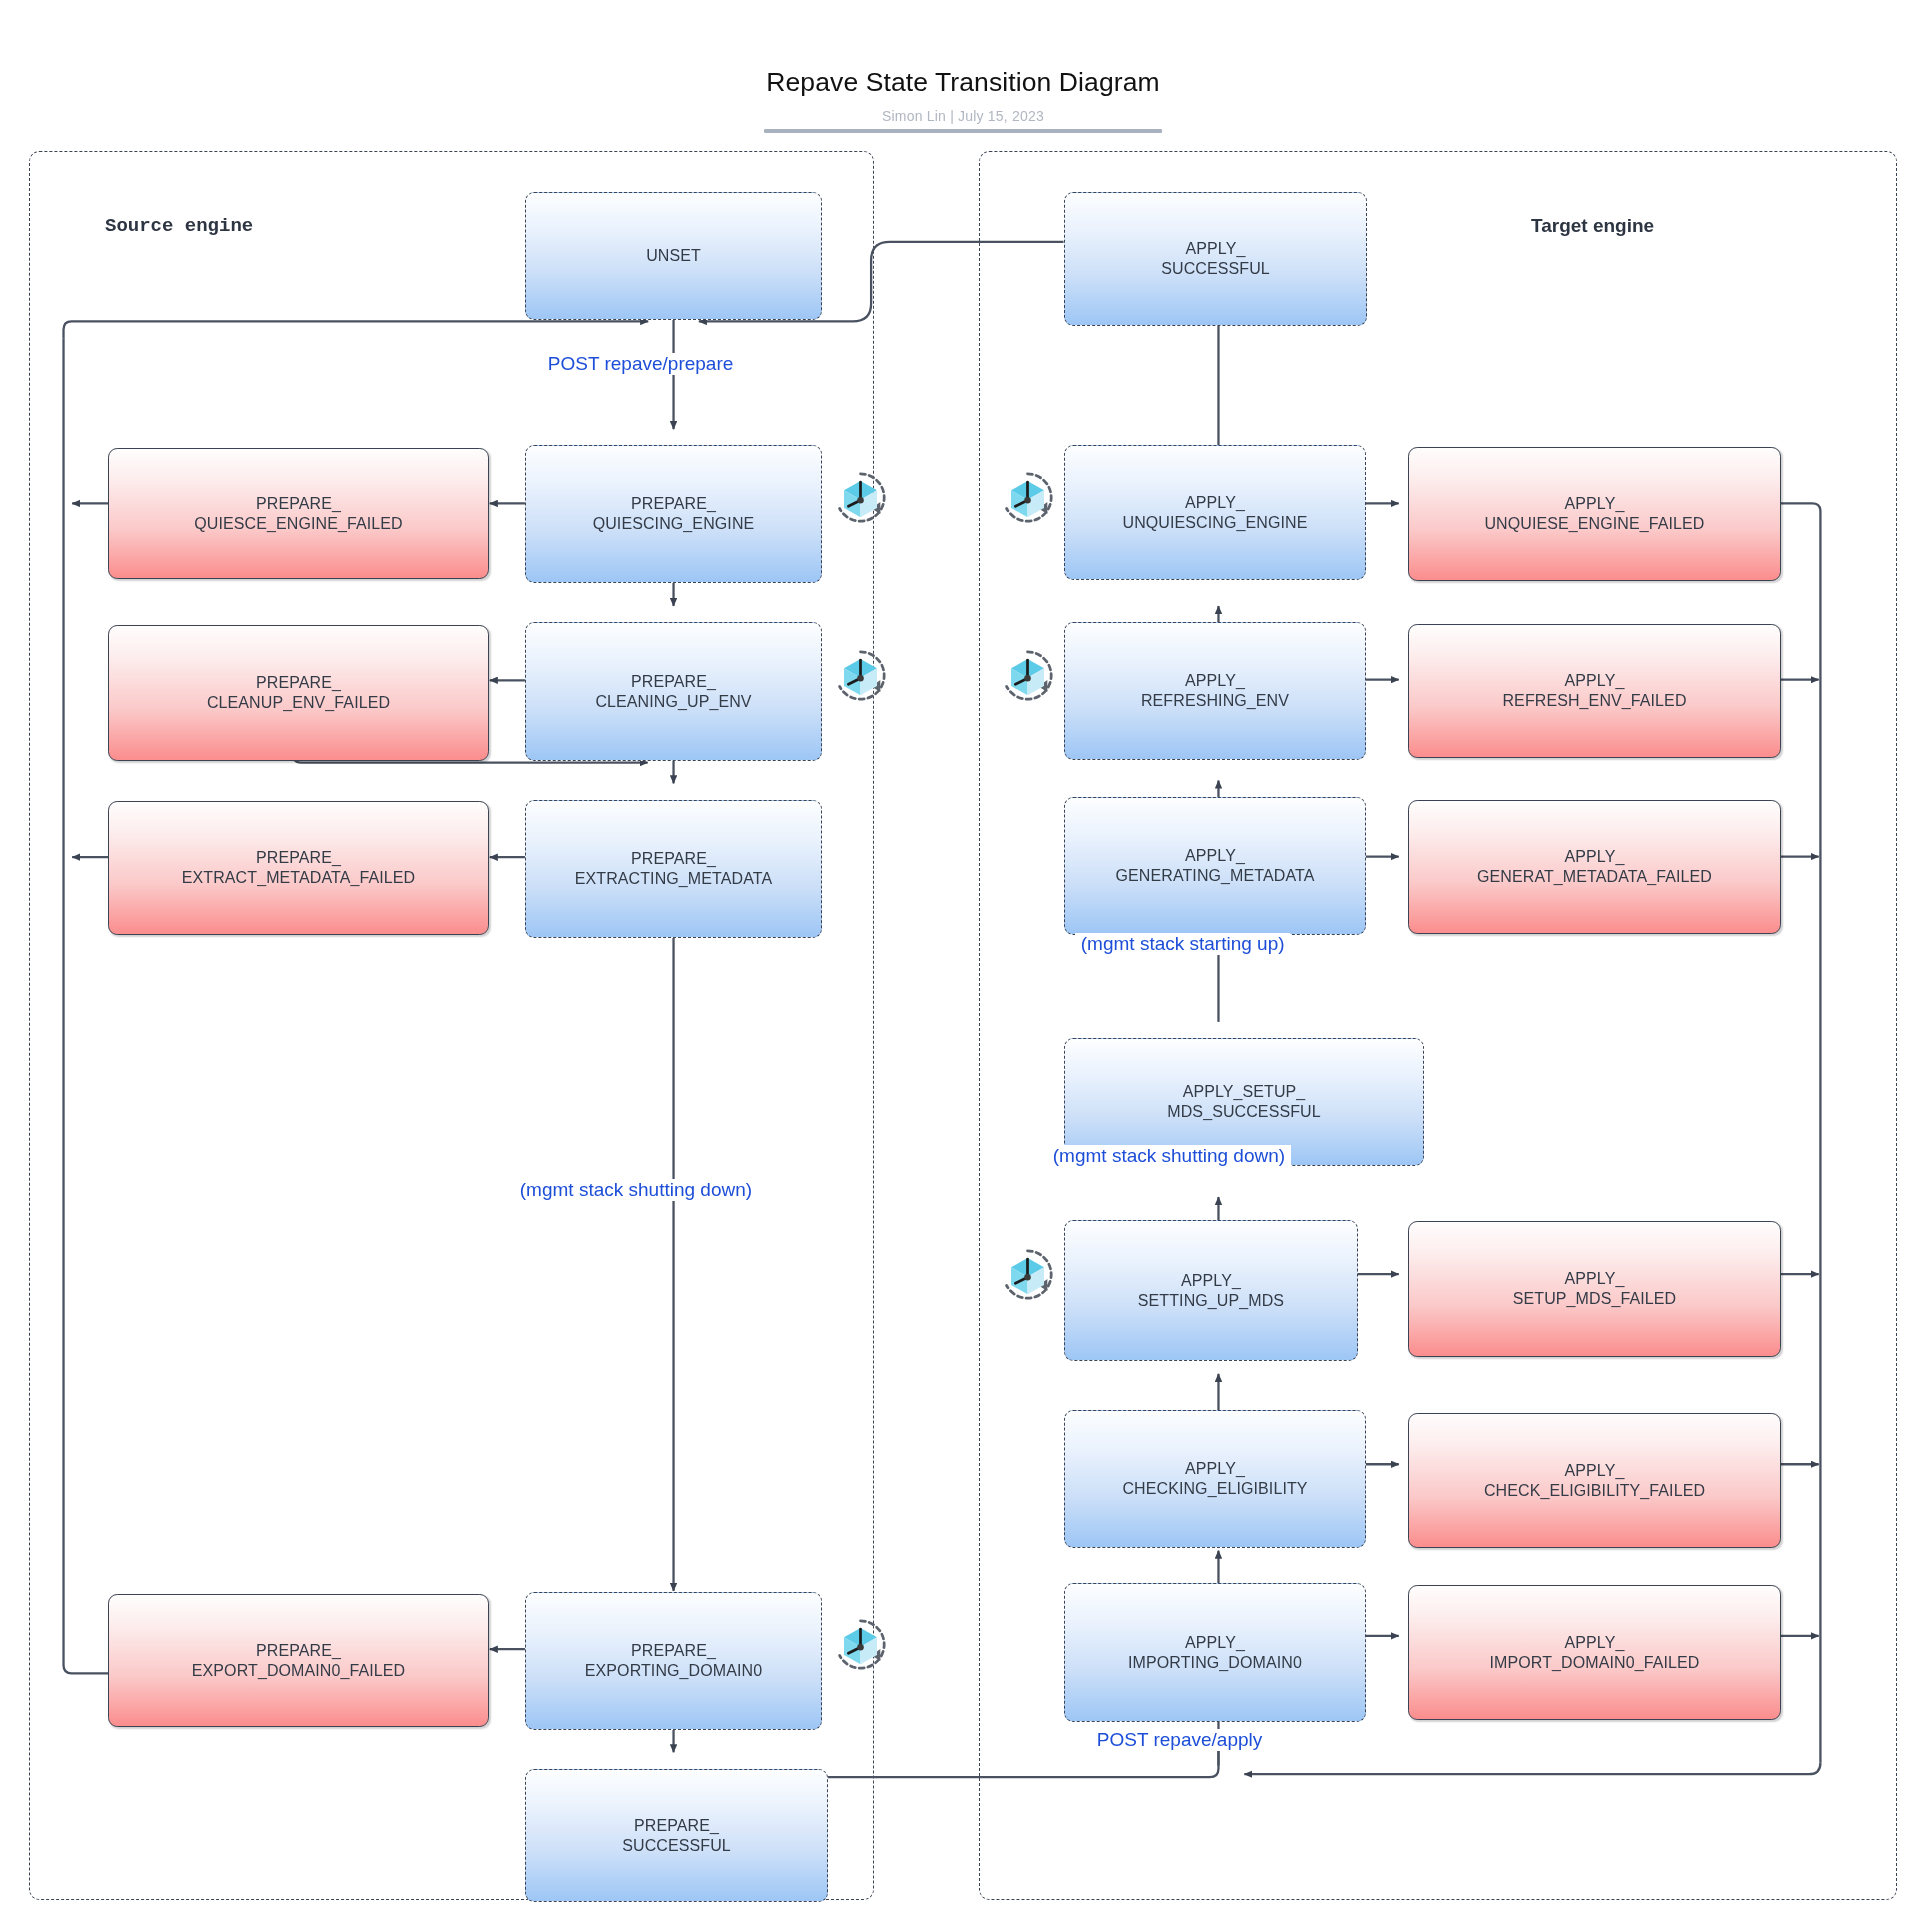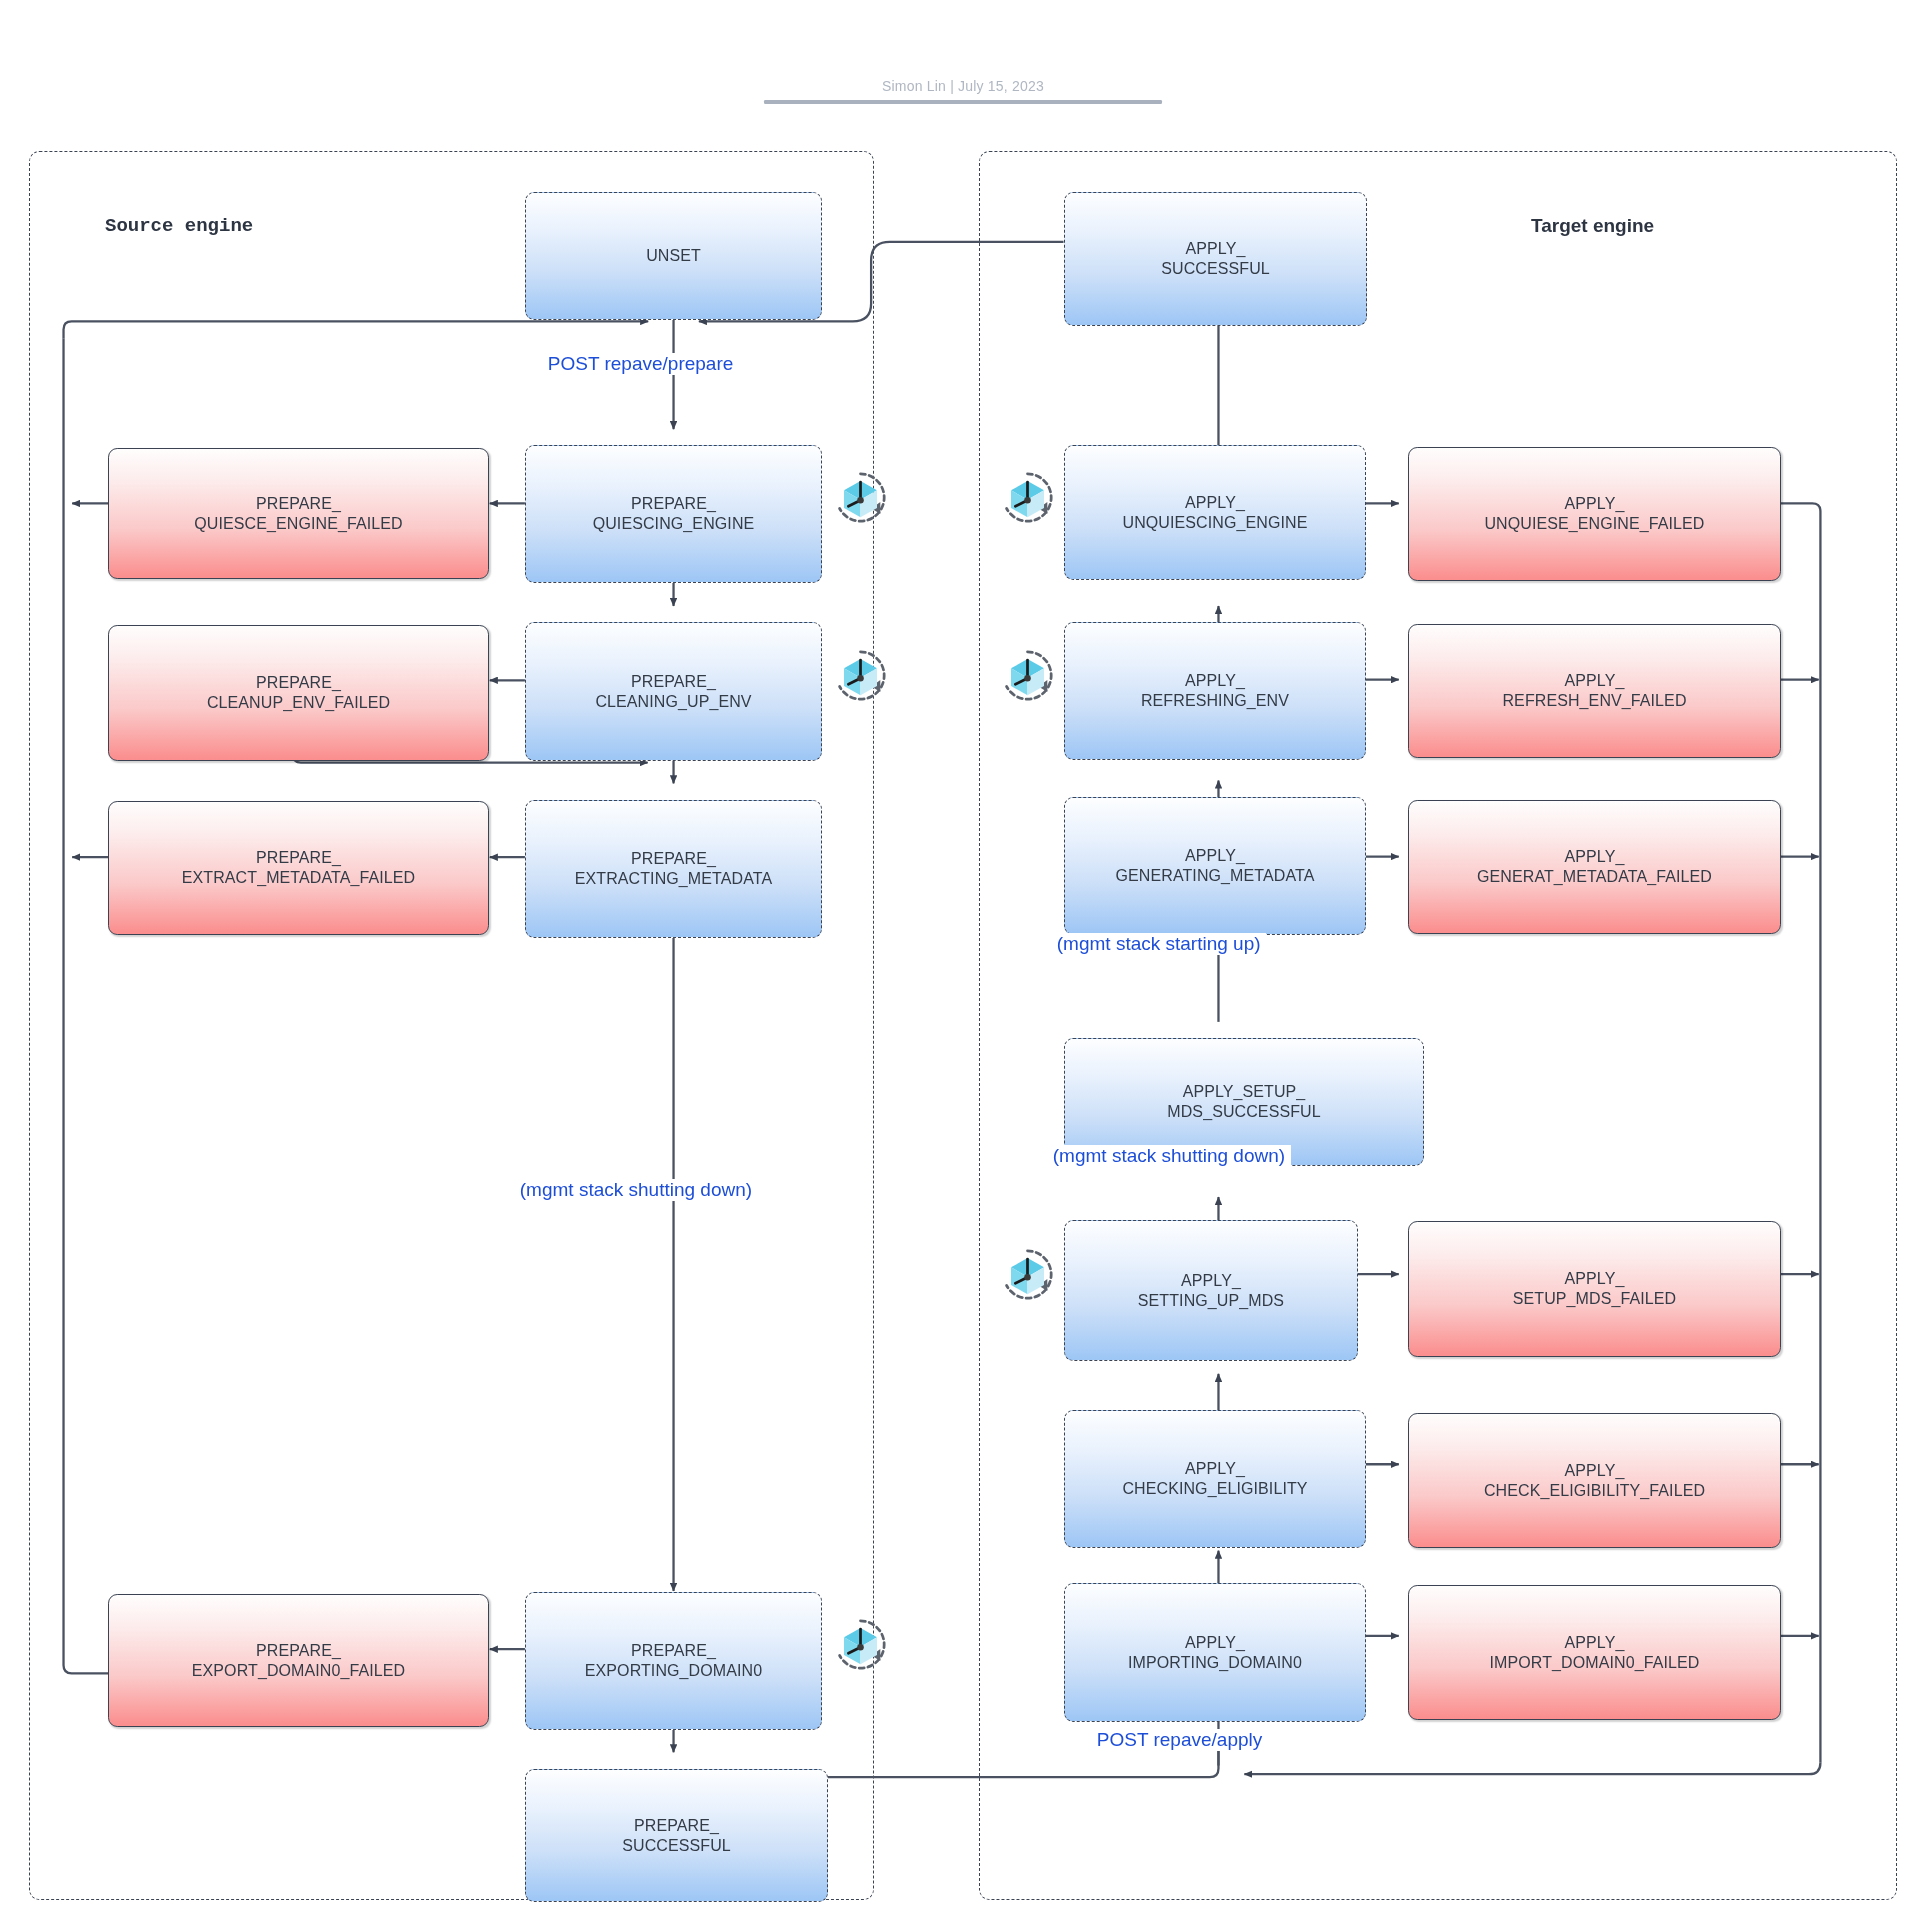--- a/index.html
+++ b/index.html
@@ -35,20 +35,21 @@
 
   
   .retry-icon{position:absolute;width:55px;height:55px;}
 </style>
 </head>
 <body>
 
 <div id="stage">
 
   <div id="title-block">
+    <div id="doc-title">Repave State Transition Diagram</div>
     <div id="doc-byline">Simon Lin  |  July 15, 2023</div>
     <div id="title-rule"></div>
   </div>
 
   <div class="panel" style="left:29px;top:151px;width:845px;height:1749px;"></div>
   <div class="panel-title" style="left:105px;top:215px;font-family:Liberation Mono, monospace;">Source engine</div>
 
   <div class="panel" style="left:979px;top:151px;width:918px;height:1749px;"></div>
   <div class="panel-title" style="left:1531px;top:215px;">Target engine</div>
 
@@ -184,21 +185,21 @@
   <div class="node red" style="left:1408px;top:1397px;width:373px;height:135px;">APPLY_
 CHECK_ELIGIBILITY_FAILED</div>
 
   <div class="node blue" style="left:1064px;top:1567px;width:302px;height:139px;">APPLY_
 IMPORTING_DOMAIN0</div>
   <div class="node red" style="left:1408px;top:1569px;width:373px;height:135px;">APPLY_
 IMPORT_DOMAIN0_FAILED</div>
 
   <div class="edge-label" style="left:542px;top:353px;">POST repave/prepare</div>
   <div class="edge-label" style="left:514px;top:1179px;">(mgmt stack shutting down)</div>
-  <div class="edge-label" style="left:1051px;top:933px;">(mgmt stack starting up)</div>
+  <div class="edge-label" style="left:1075px;top:933px;">(mgmt stack starting up)</div>
   <div class="edge-label" style="left:1047px;top:1145px;">(mgmt stack shutting down)</div>
   <div class="edge-label" style="left:1091px;top:1729px;">POST repave/apply</div>
 
   <svg class="retry-icon" style="left:833px;top:470px;" viewBox="0 0 100 100" xmlns="http://www.w3.org/2000/svg">
     <path d="M50,7 A43,43 0 1 1 12,70" fill="none" stroke="#5d636d" stroke-width="5" stroke-dasharray="9 7" stroke-linecap="round"></path>
     <path d="M86,58 L86,80 L70,70 Z" fill="#5d636d"></path>
     <path d="M50,20 L80,37 L50,54 L20,37 Z" fill="#5ccbe8"></path>
     <path d="M20,37 L50,54 L50,86 L20,69 Z" fill="#7fd9ee"></path>
     <path d="M80,37 L80,69 L50,86 L50,54 Z" fill="#c8ecf7"></path>
     <line x1="50" y1="55" x2="50" y2="22" stroke="#1b1b1b" stroke-width="5" stroke-linecap="round"></line>

